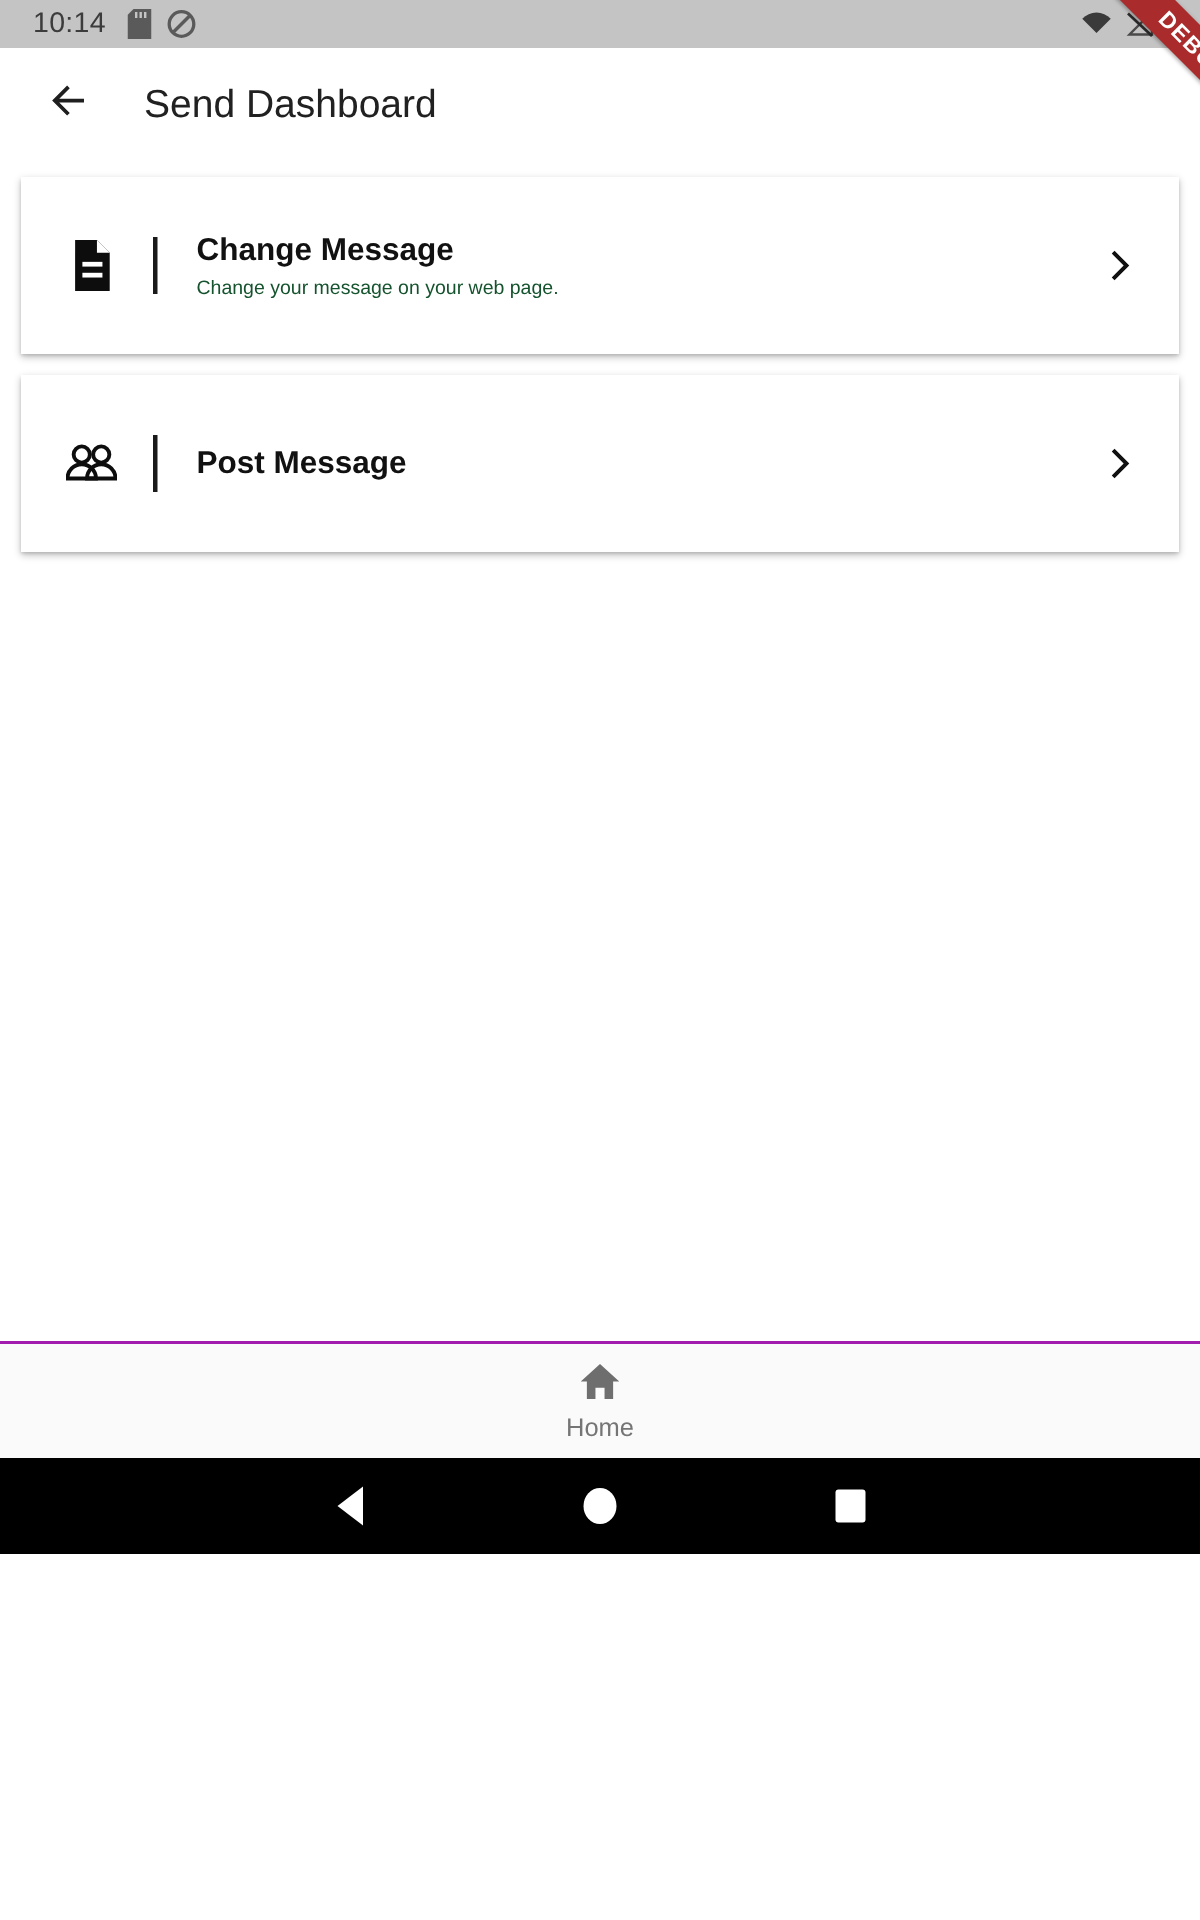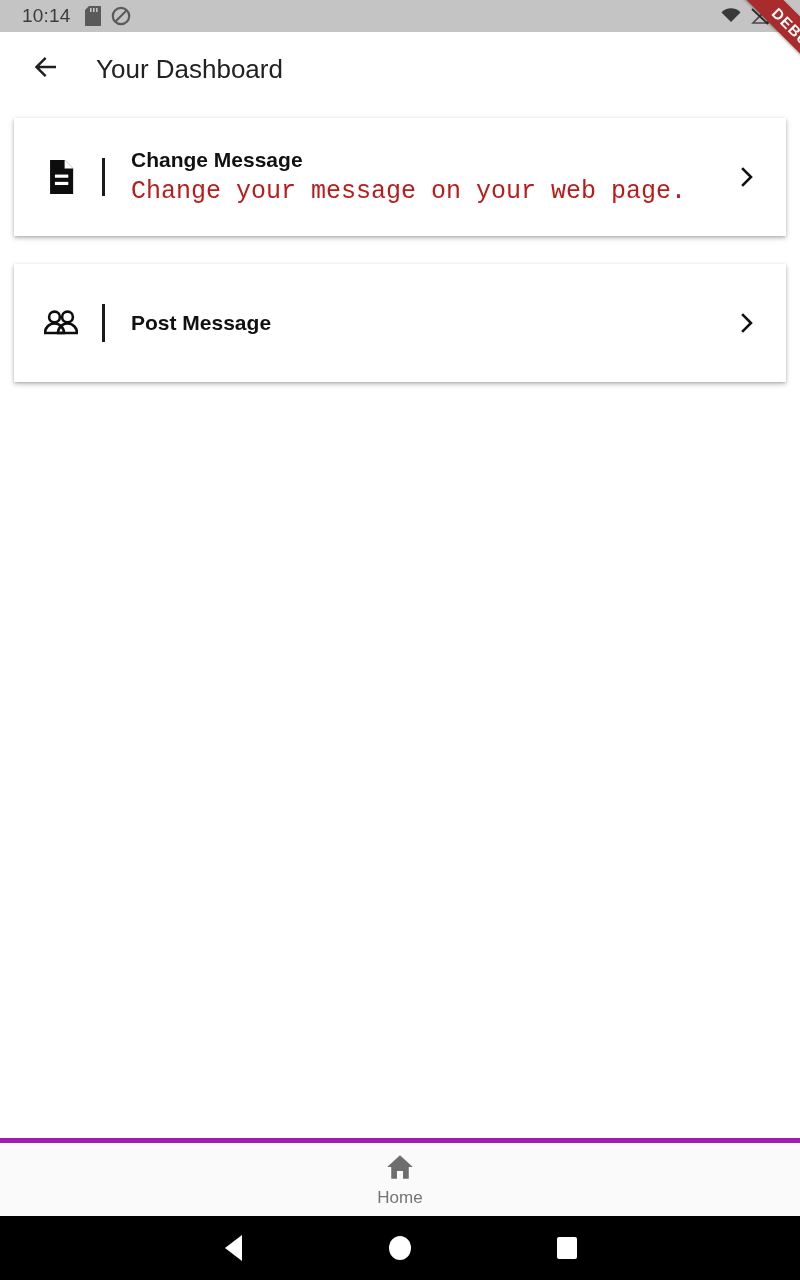--- a/index.html
+++ b/index.html
@@ -4,21 +4,21 @@
 <style>
   * { margin:0; padding:0; box-sizing:border-box; }
   html, body {
     width:800px; height:1280px;
     font-family:"Liberation Sans", sans-serif;
     background:#ffffff;
     overflow:hidden;
   }
   #device {
     position:relative;
-    width:800px; height:1280px;
+    width:800px; height:1036px;
     background:#ffffff;
     display:flex; flex-direction:column;
     overflow:hidden;
   }
 
   
   .status-bar {
     height:32px; flex:0 0 32px;
     background:#c4c4c4;
     display:flex; align-items:center;
@@ -79,21 +79,21 @@
   
   .content {
     flex:1 1 auto;
     background:#ffffff;
     padding-top:6px;
     overflow:hidden;
   }
 
   .card {
     background:#ffffff;
-    margin:6px 14px 28px 14px;
+    margin:6px 14px 14px 14px;
     height:118px;
     display:flex; align-items:center;
     padding:0 22px 0 28px;
     box-shadow:0 2px 5px rgba(0,0,0,0.26), 0 1px 2px rgba(0,0,0,0.12);
     cursor:pointer;
   }
   .card-icon {
     width:38px; flex:0 0 38px;
     display:flex; align-items:center; justify-content:center;
     color:#000000;
@@ -103,35 +103,35 @@
     background:#1a1a1a;
     margin:0 26px 0 22px;
     flex:0 0 3px;
   }
   .card-text { flex:1 1 auto; display:flex; flex-direction:column; gap:5px; }
   .card-title {
     font-size:21px; font-weight:bold; color:#111111;
     font-family:"Liberation Sans", sans-serif;
   }
   .card-sub {
-    font-size:25px; color:#b91c1c;
-    font-family:Liberation Mono, monospace;
+    font-size:13px; color:#14532d;
+    font-family:Liberation Sans, sans-serif;
   }
   .card-chevron {
     flex:0 0 34px;
     display:flex; align-items:center; justify-content:center;
     color:#000000;
   }
 
   
   .bottom-nav {
     flex:0 0 78px; height:78px;
     background:#fafafa;
     display:flex; align-items:flex-start;
-    border-top:5px solid #a21caf;
+    border-top:2px solid #a21caf;
   }
   .nav-item {
     flex:1 1 0;
     display:flex; flex-direction:column;
     align-items:center; justify-content:center;
     gap:6px; cursor:pointer;
     height:100%;
   }
   .nav-label { font-size:17px; font-family:"Liberation Sans", sans-serif; }
   .nav-item.inactive .nav-label { color:#757575; }
@@ -221,21 +221,21 @@
   </div>
 
   <div class="app-bar">
     <div class="back-btn">
       <span>
         <svg width="30" height="30" viewBox="0 0 24 24">
           <path d="M20 11 H6.8 L12.4 5.4 L11 4 L3 12 L11 20 L12.4 18.6 L6.8 13 H20 Z" fill="#1f1f1f"></path>
         </svg>
       </span>
     </div>
-    <div class="app-title">Your Dashboard</div>
+    <div class="app-title">Send Dashboard</div>
   </div>
 
   <div class="content">
 
     <div class="card">
       <div class="card-icon">
         <svg width="30" height="34" viewBox="0 0 24 28">
           <path d="M3 0 H15 L22 7 V28 H3 Z" fill="#0d0d0d"></path>
           <path d="M15 0 L22 7 H15 Z" fill="#ffffff"></path>
           <rect x="7" y="12" width="11" height="2.6" fill="#ffffff"></rect>

